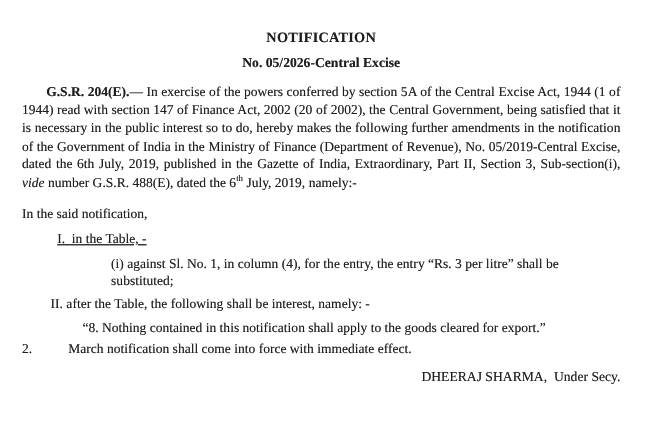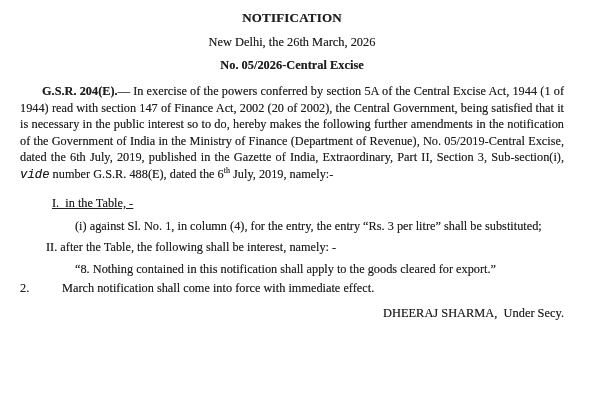--- a/index.html
+++ b/index.html
@@ -13,21 +13,21 @@
     overflow: hidden;
     font-family: "Liberation Serif", serif;
     color: #1e1e1e;
     
     text-shadow: 0 0 0.45px rgba(40,40,40,0.55);
   }
   .doc {
     box-sizing: border-box;
     width: 600px;
     height: 400px;
-    padding: 10px 36px 0 20px;
+    padding: 26px 36px 0 20px;
     background: #ffffff;
   }
   .center { text-align: center; }
   .title-line {
     font-size: 13px;
     font-weight: bold;
     letter-spacing: 0.2px;
     margin: 0;
   }
   .dateline {
@@ -41,34 +41,34 @@
     text-align: center;
   }
   .opening-para {
     margin-top: 10px;
     font-size: 12.3px;
     line-height: 16.6px;
     text-align: justify;
     text-indent: 22px;
   }
   .opening-para .gsr { font-weight: bold; }
-  .opening-para .vide { font-style: italic; font-family: Liberation Mono, monospace; }
+  .opening-para .vide { font-style: italic; }
   .opening-para sup {
     font-size: 8px;
     line-height: 0;
     vertical-align: super;
   }
   .line {
     font-size: 12.3px;
     line-height: 15px;
     white-space: pre-wrap;
   }
   .intro-line    { margin-top: 8px; }
   .clause-i     { margin-top: 8px;  margin-left: 32px; text-decoration: underline; }
-  .sub-i        { margin-top: 8px;  margin-left: 55px; }
+  .sub-i        { margin-top: 8px;  margin-left: 81px; }
   .sub-ii       { margin-top: 8px;  margin-left: 78px; }
   .clause-ii    { margin-top: 6px;  margin-left: 26px; }
   .inserted     { margin-top: 7px;  margin-left: 55px; }
   .closing-para {
     margin-top: 4px;
     position: relative;
     padding-left: 42px;
     font-size: 12.3px;
     line-height: 15px;
   }
@@ -89,26 +89,26 @@
     white-space: pre-wrap;
   }
 </style>
 </head>
 <body>
 
 <div class="doc">
 
   <div class="title-line center">NOTIFICATION</div>
 
-  <div class="dateline center">New Delhi, the 26th March, 2026</div>
 
   <div class="notif-no center">No. 05/2026-Central Excise</div>
 
   <p class="opening-para"><span class="gsr">G.S.R. 204(E).</span><span>— </span><span>In exercise of the powers conferred by section 5A of the Central Excise Act, 1944 (1 of 1944) read with section 147 of Finance Act, 2002 (20 of 2002), the Central Government, being satisfied that it is necessary in the public interest so to do, hereby makes the following further amendments in the notification of the Government of India in the Ministry of Finance (Department of Revenue), No. 05/2019-Central Excise, dated the 6th July, 2019, published in the Gazette of India, Extraordinary, Part II, Section 3, Sub-section(i), </span><span class="vide">vide</span><span> number G.S.R. 488(E), dated the 6</span><sup>th</sup><span> July, 2019, namely:-</span></p>
 
+  <div class="line intro-line">In the said notification,</div>
 
   <div class="line clause-i">I.  in the Table, -</div>
 
   <div class="line sub-i">(i) against Sl. No. 1, in column (4), for the entry, the entry “Rs. 3 per litre” shall be substituted;</div>
 
 
   <div class="line clause-ii">II. after the Table, the following shall be interest, namely: -</div>
 
   <div class="line inserted">“8. Nothing contained in this notification shall apply to the goods cleared for export.”</div>
 

